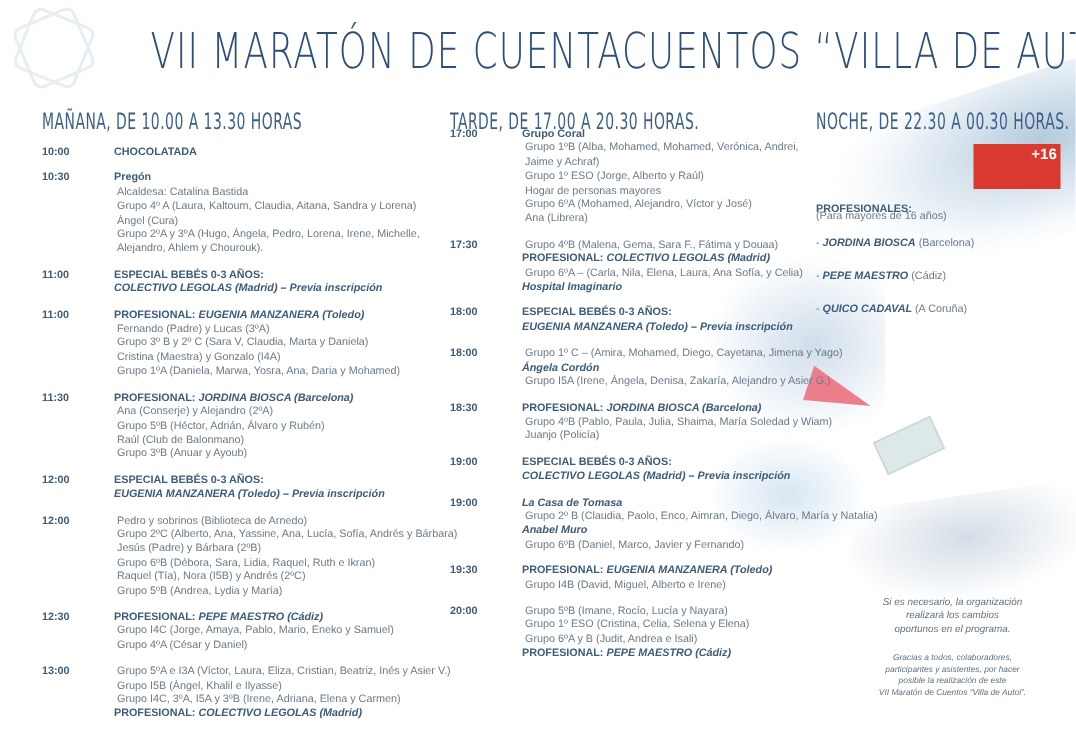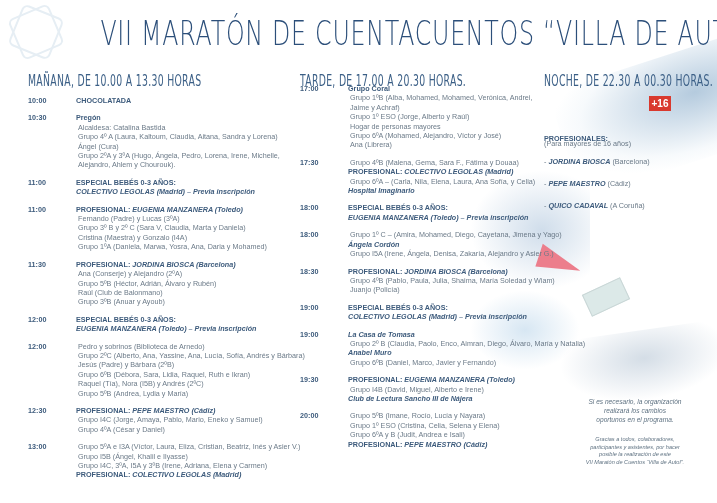--- a/index.html
+++ b/index.html
@@ -73,21 +73,21 @@
     .line { white-space: nowrap; }
     .l-head { font-weight: bold; color: #3d5b7c; }
     .l-prof { font-weight: bold; color: #3d5b7c; }
     .l-prof i { font-style: italic; }
     .l-ital { font-weight: bold; font-style: italic; color: #3d5b7c; }
     .l-plain { color: #6b7a88; padding-left: 2px; }
     .night-note { position: absolute; font-size: 7.2px; color: #6b7a88; margin-top: 38px; }
     .badge {
       position: absolute; background: #d9392e; color: #ffffff;
       font-weight: bold; font-size: 10px; text-align: center;
-      width: 22px; height: 15px; line-height: 15px;
+      width: 22px; height: 30px; line-height: 15px; padding-left: 36px;
     }
     .night-list { position: absolute; font-size: 7.2px; color: #6b7a88; }
     .night-list .nl-head { font-weight: bold; color: #3d5b7c; margin-bottom: 14px; }
     .night-list .nl-item { margin-bottom: 13px; white-space: nowrap; }
     .night-list b { color: #3d5b7c; font-style: italic; }
     .footer-note {
       position: absolute; text-align: center; font-style: italic;
       color: #5f7282;
     }
   </style>
@@ -248,21 +248,20 @@
         <div class="line l-plain">Grupo 2º B (Claudia, Paolo, Enco, Aimran, Diego, Álvaro, María y Natalia)</div>
         <div class="line l-ital">Anabel Muro</div>
         <div class="line l-plain">Grupo 6ºB (Daniel, Marco, Javier y Fernando)</div>
       </div>
     </div>
     <div class="block">
       <div class="time">19:30</div>
       <div class="lines">
         <div class="line l-prof"><span>PROFESIONAL: </span><i>EUGENIA MANZANERA (Toledo)</i></div>
         <div class="line l-plain">Grupo I4B (David, Miguel, Alberto e Irene)</div>
-        <div class="line l-ital">Club de Lectura Sancho III de Nájera</div>
       </div>
     </div>
     <div class="block">
       <div class="time">20:00</div>
       <div class="lines">
         <div class="line l-plain">Grupo 5ºB (Imane, Rocío, Lucía y Nayara)</div>
         <div class="line l-plain">Grupo 1º ESO (Cristina, Celia, Selena y Elena)</div>
         <div class="line l-plain">Grupo 6ºA y B (Judit, Andrea e Isali)</div>
         <div class="line l-prof"><span>PROFESIONAL: </span><i>PEPE MAESTRO (Cádiz)</i></div>
       </div>

